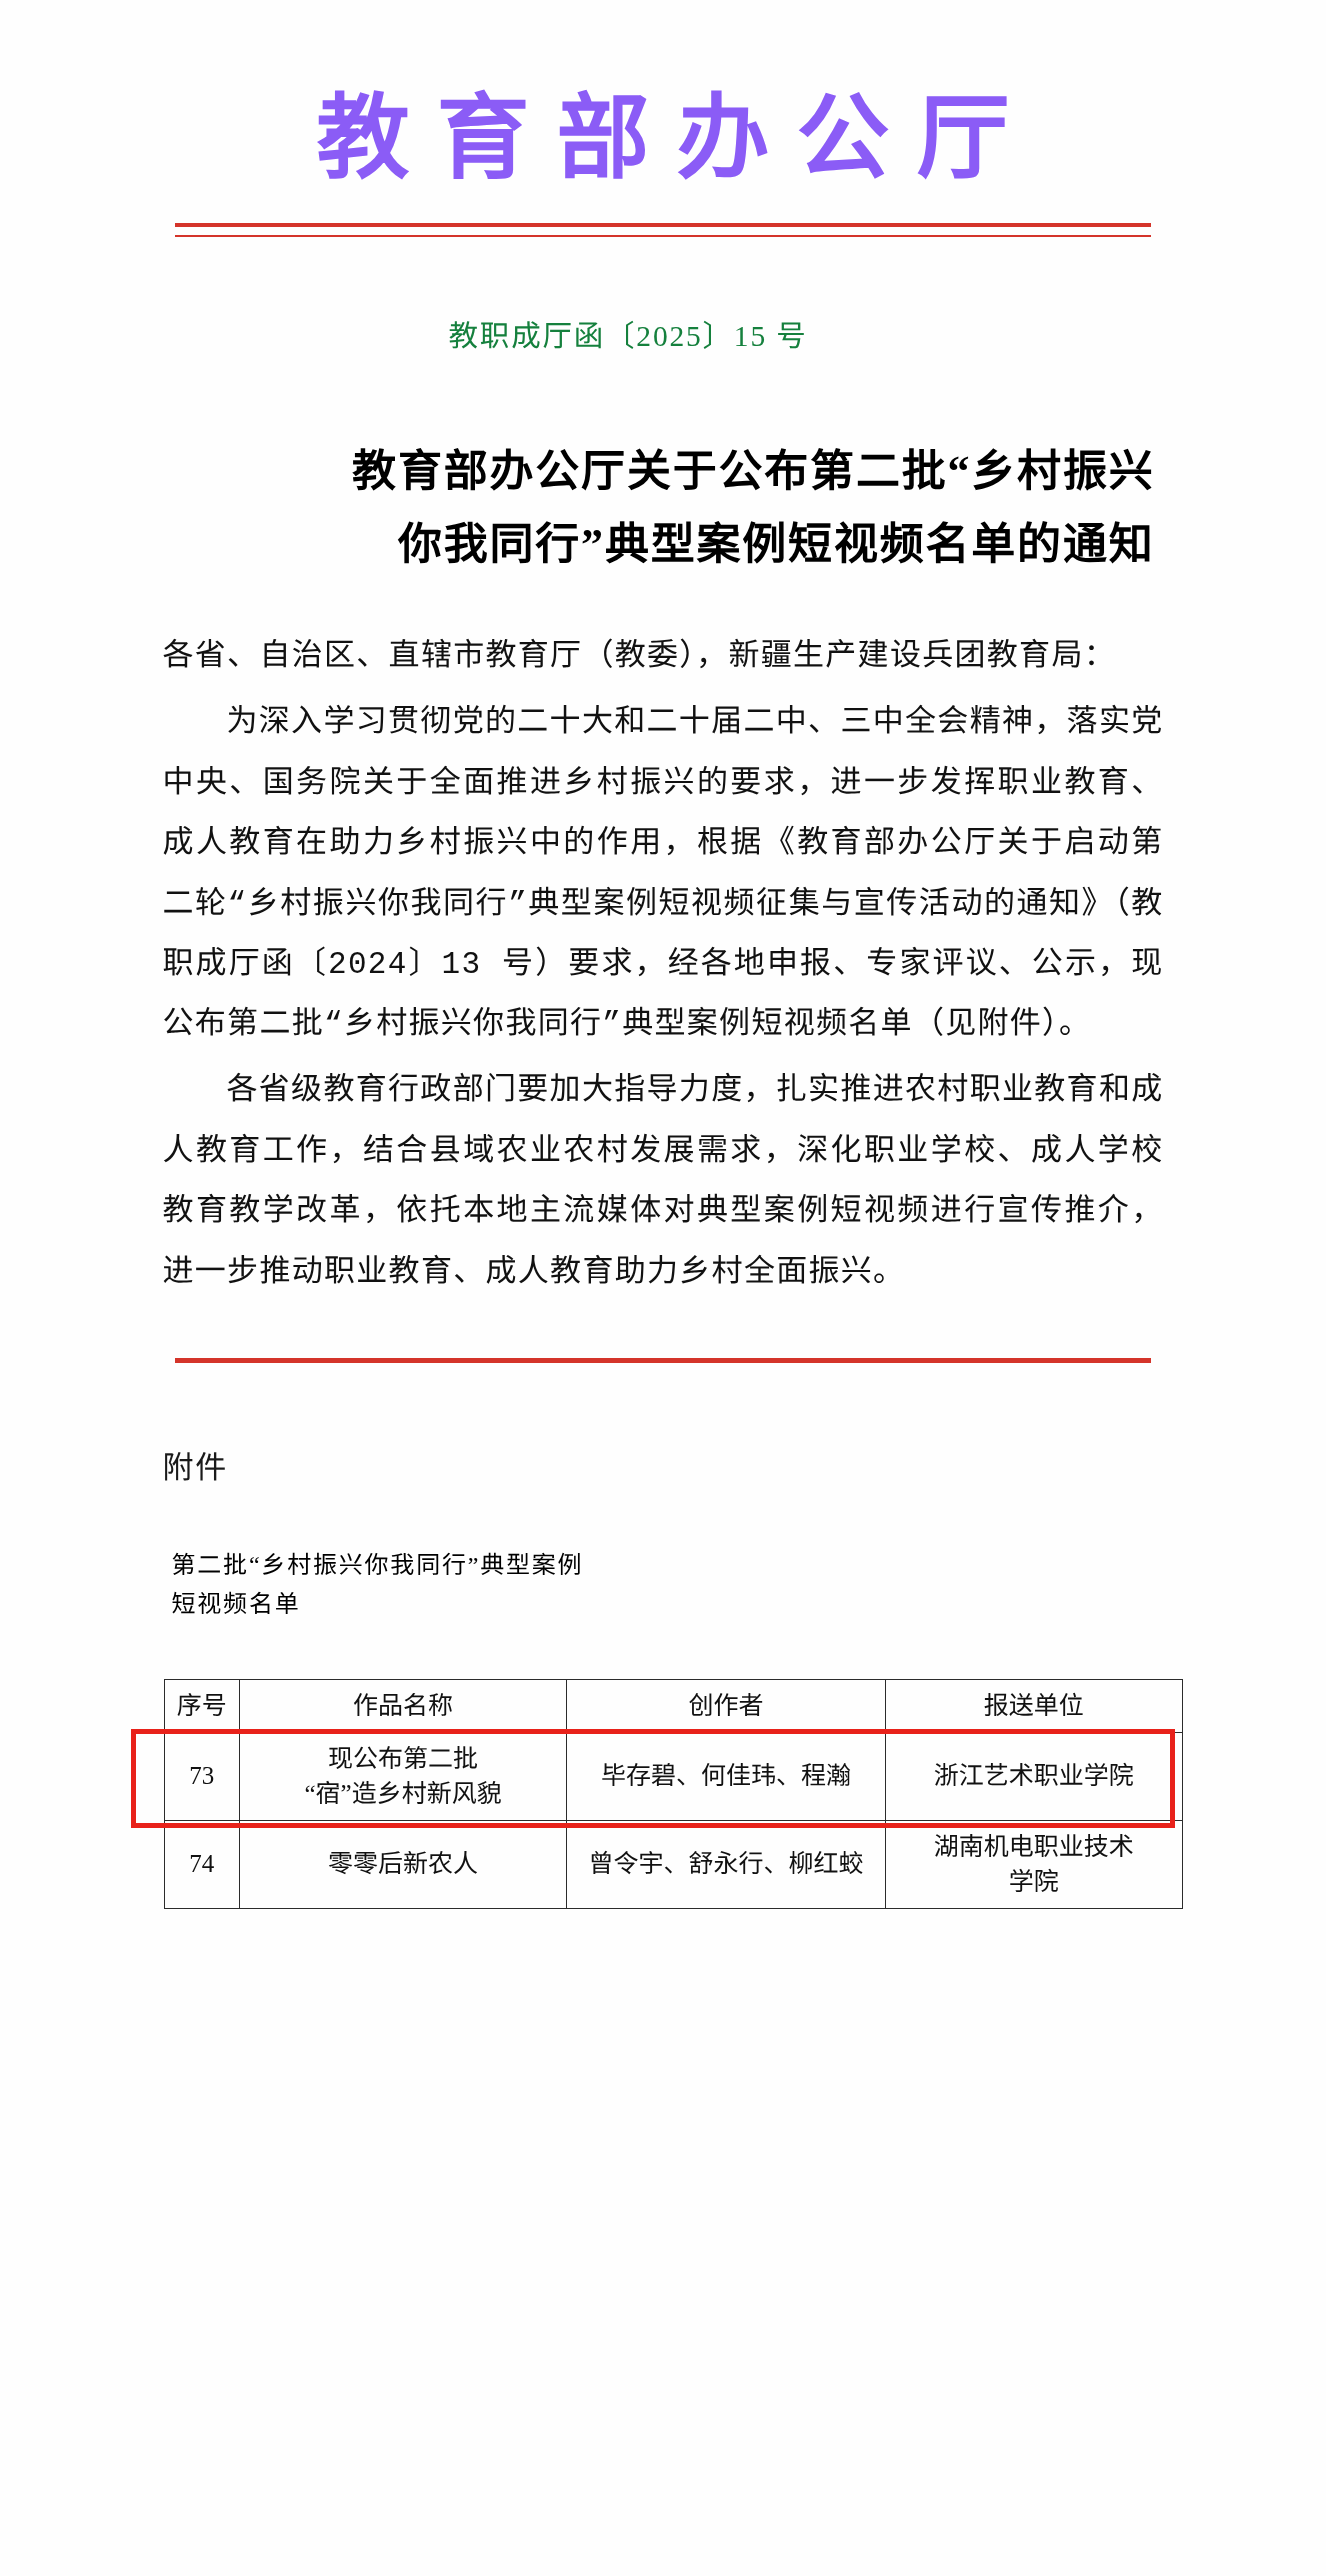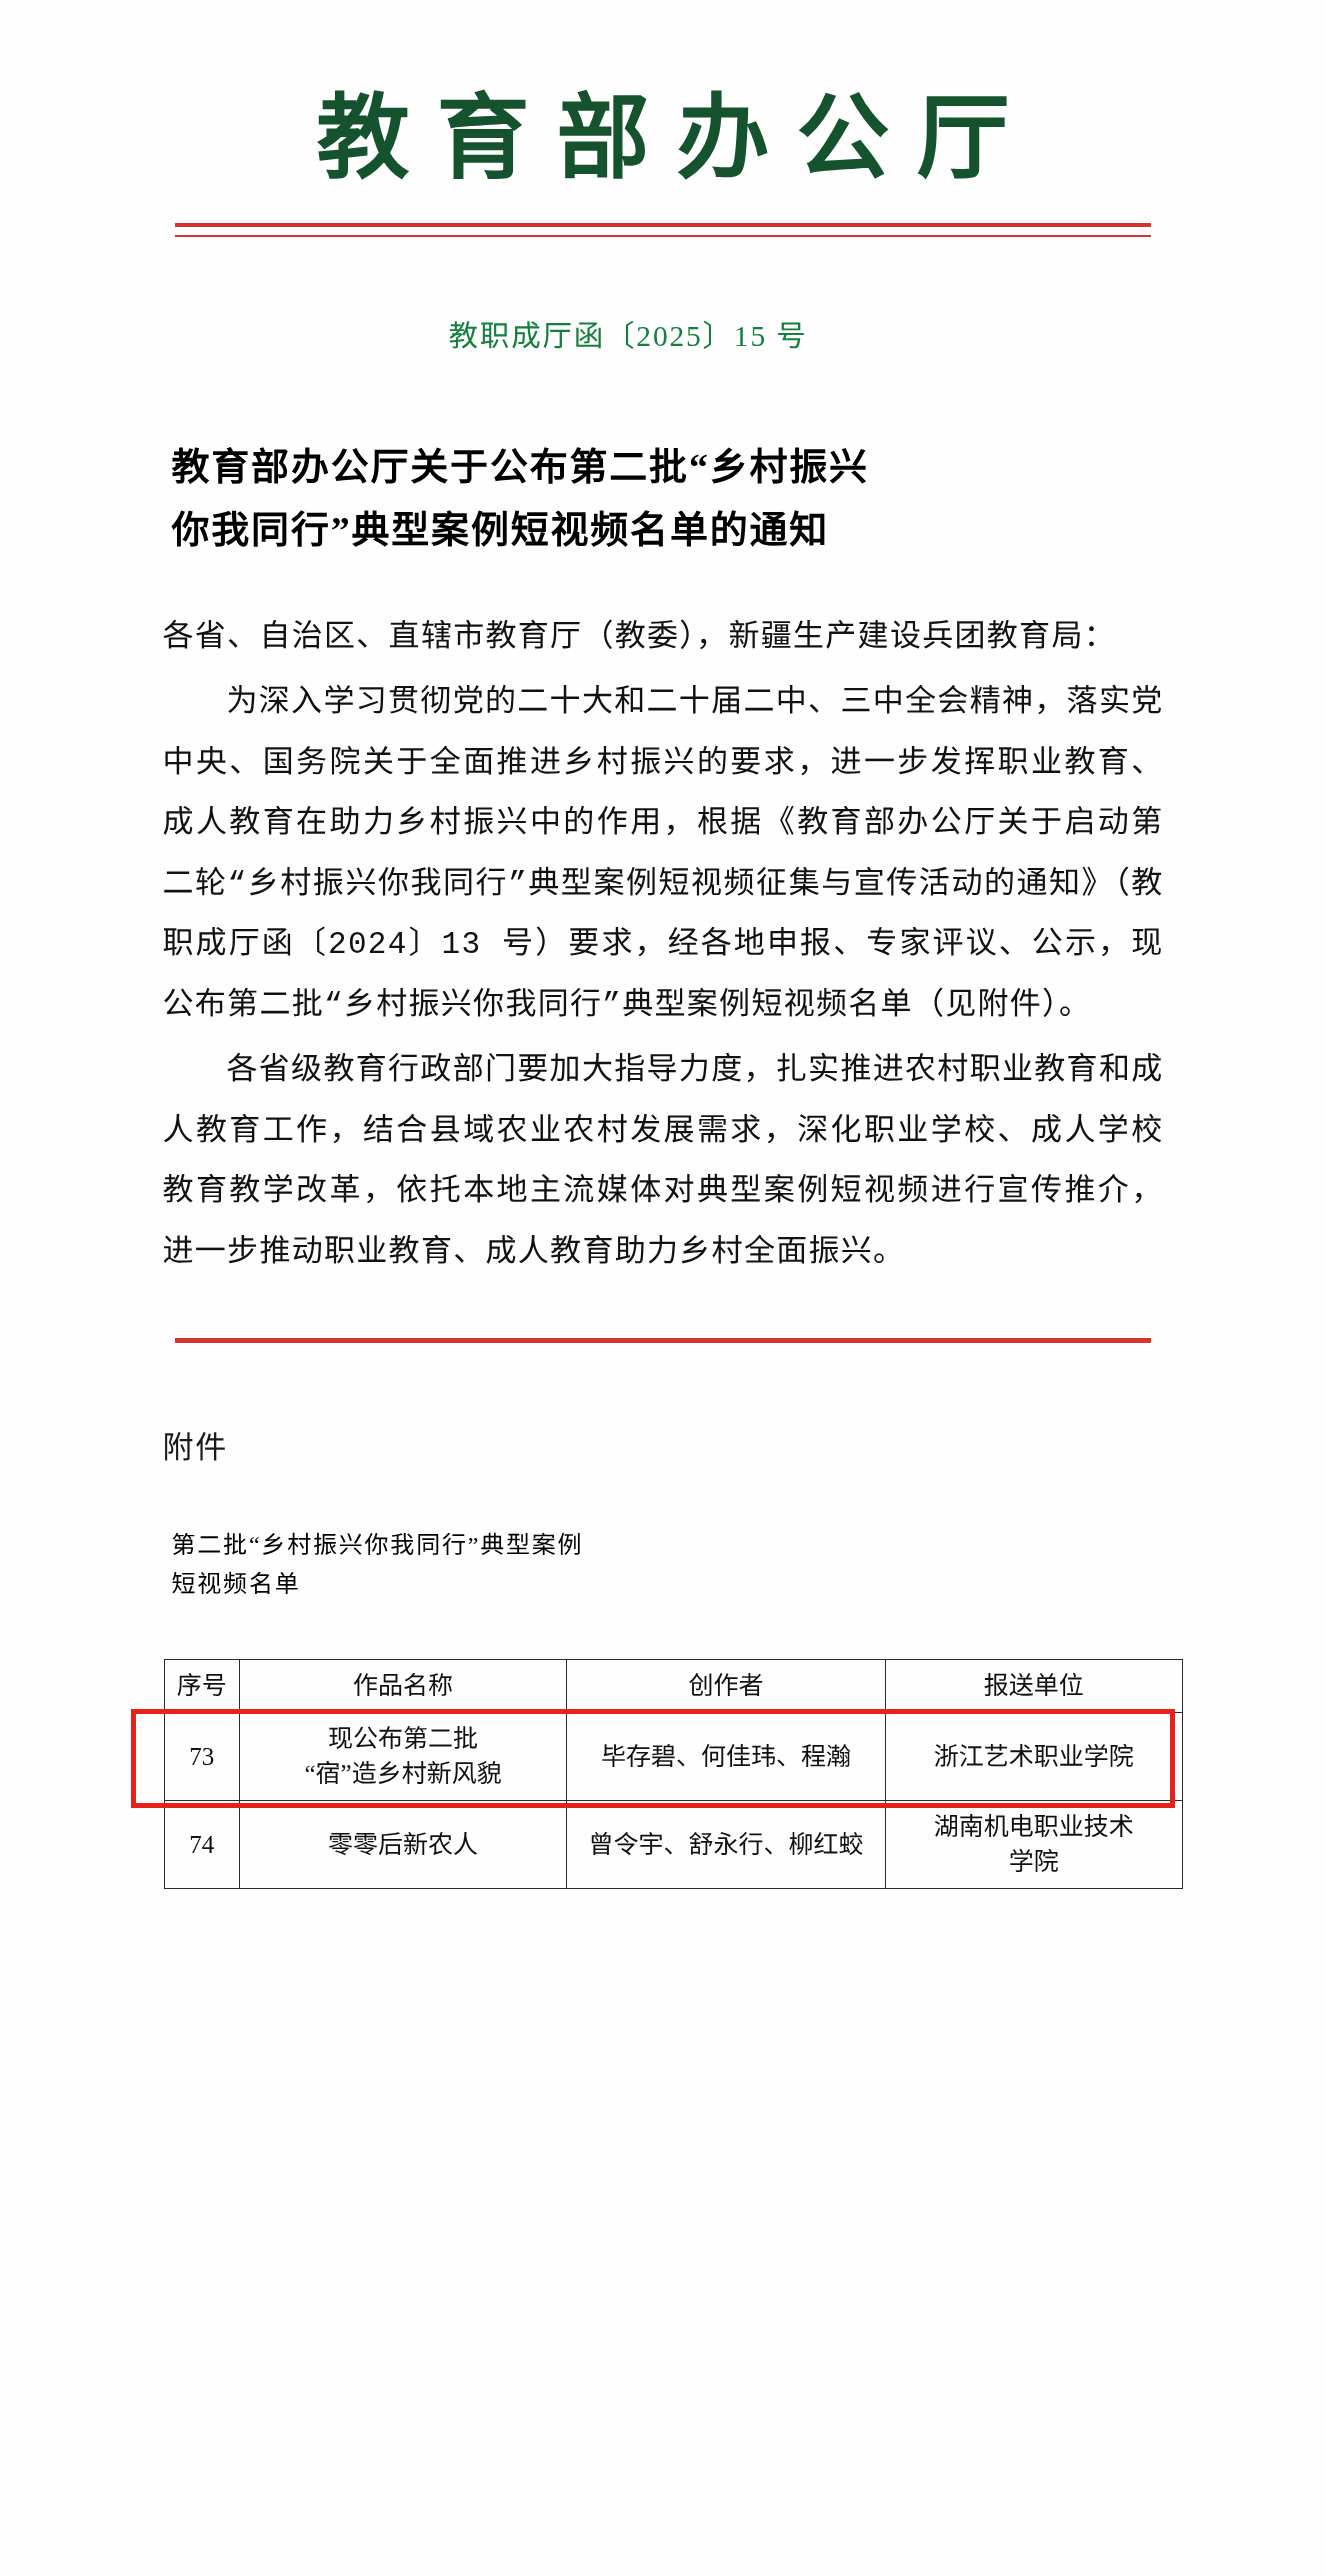--- a/index.html
+++ b/index.html
@@ -22,21 +22,21 @@
     box-sizing: border-box;
     padding: 0 0 36px 0;
   }
 
   
   .masthead {
     text-align: center;
     padding-top: 86px;
   }
   .masthead-title {
-    color: #14532d;
+    color: #8b5cf6;
     font-family: "Liberation Serif", "DejaVu Serif", serif;
     font-size: 93px;
     font-weight: bold;
     letter-spacing: 27px;
     text-indent: 27px;
     line-height: 1.15;
     white-space: nowrap;
   }
   .rule-wrap {
     margin: 30px 0 0 0;
@@ -58,24 +58,24 @@
   .doc-number {
     text-align: center;
     padding: 75px 70px 0 0;
     font-size: 29.5px;
     letter-spacing: 1.8px;
     color: #15803d;
   }
 
   
   .doc-title {
-    text-align: left;
+    text-align: right;
     margin: 82px auto 0 auto;
     width: 983px;
-    font-size: 38px;
+    font-size: 44px;
     font-weight: bold;
     line-height: 1.65;
     letter-spacing: 1.8px;
     color: #000;
   }
 
   
   .body-block {
     margin: 46px auto 0 auto;
     width: 1001px;

